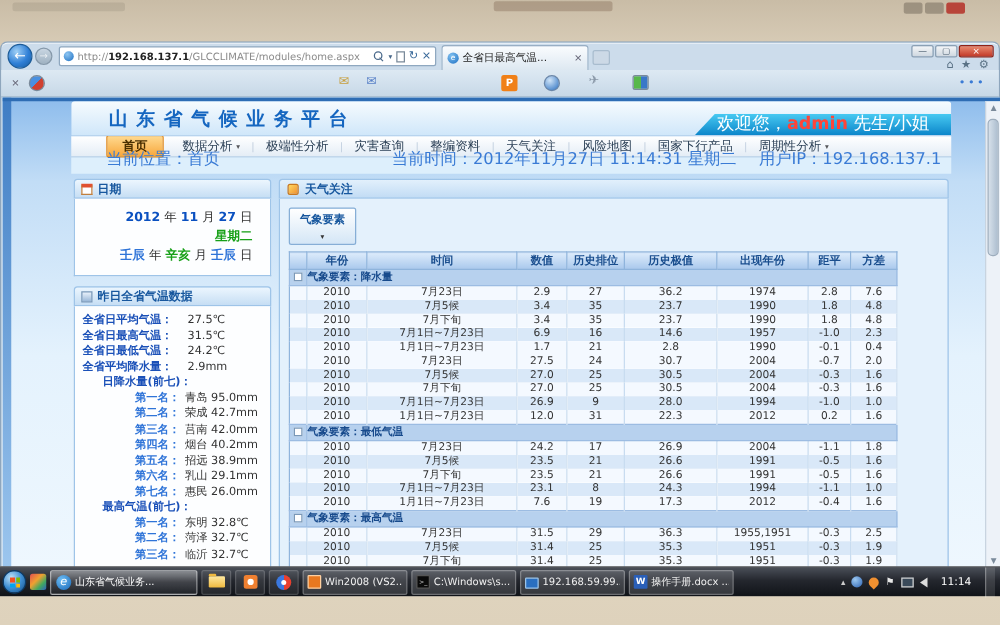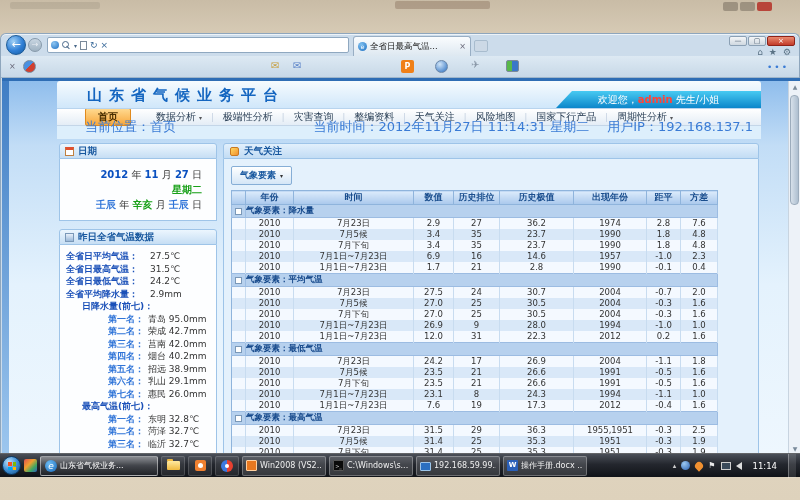--- a/index.html
+++ b/index.html
@@ -77,27 +77,27 @@
       background:linear-gradient(90deg,#d6e0ea,#aebfd0);border:1px solid #9cacbc;}
   .scroll-arrow{position:absolute;left:2px;width:8px;font-size:6px;color:#7a8a9a;text-align:center;}
   .sa-up{top:2px;} .sa-dn{bottom:2px;}
 
   .site{position:absolute;left:55px;top:3px;width:704px;height:373px;}
   .site-header{position:relative;height:28px;background:linear-gradient(#f6fbfe,#d0e7fa);
       border-bottom:1px solid #b8d4ee;border-radius:3px 3px 0 0;}
   .site-title{position:absolute;left:30px;top:5px;font-size:15px;font-weight:bold;color:#1566c0;letter-spacing:7px;}
   .welcome{position:absolute;right:0;bottom:0;height:17px;width:205px;line-height:17px;text-align:center;
       background:linear-gradient(#48caf2,#0c86ca);clip-path:polygon(16px 0,100% 0,100% 100%,0 100%);
-      color:#fff;font-size:10px;}
+      color:#fff;font-size:14px;}
   .welcome .adm{color:#ff4438;font-weight:bold;}
   .navbar{height:17px;background:linear-gradient(#ffffff,#e4edf6);border-bottom:1px solid #c4d6e8;
       display:flex;align-items:center;padding-left:28px;font-size:10px;}
   .nav-item{padding:0 9px;color:#2a3f55;display:inline-flex;align-items:center;gap:3px;white-space:nowrap;}
   .nav-active{background:linear-gradient(#ffd98f,#f7a73c);border:1px solid #e08a1e;border-radius:2px;
-      padding:1px 12px;color:#4a2f00;font-weight:bold;margin-right:16px;}
+      padding:1px 12px;color:#4a2f00;font-weight:bold;margin-right:6px;}
   .nav-sep{color:#c0cede;font-size:8px;}
   .nav-caret{font-size:6px;color:#55565a;}
   .infobar{height:13px;background:#ddeffc;font-size:13px;color:#3a7bd5;display:flex;align-items:center;
       padding:0 8px 12px 28px;}
   .crumb{flex:1;}
   .cur-time{margin-right:18px;margin-left:37px;}
   .content{position:relative;margin-top:4px;height:390px;}
 
   
   .sidebar{position:absolute;left:2px;top:0;width:158px;}
@@ -124,21 +124,21 @@
 
   
   .main{position:absolute;left:166px;top:0;width:536px;}
   .main-head{height:16px;background:linear-gradient(#e2f0fc,#c2dcf4);border:1px solid #9ec4e8;
       display:flex;align-items:center;gap:5px;padding:0 6px;font-size:9.5px;font-weight:bold;color:#17579e;
       border-radius:3px 3px 0 0;}
   .sun-icon{width:9px;height:9px;border-radius:2px;background:linear-gradient(135deg,#ffd860,#f09030);border:1px solid #c87820;flex:none;}
   .main-body{border:1px solid #9ec4e8;border-top:none;background:#e4f1fc;padding:4px 0 0 5px;height:340px;overflow:hidden;}
   .filter-btn{display:inline-flex;align-items:center;gap:4px;background:linear-gradient(#ffffff,#d4e6f6);
       border:1px solid #86aed6;border-radius:2px;padding:2px 8px;font-size:9px;font-weight:bold;color:#17579e;
-      margin:1px 0 5px 2px;}
+      margin:1px 0 5px 2px;flex-direction:column;}
   .fb-caret{font-size:6px;color:#333;}
   table.wx{border-collapse:collapse;table-layout:fixed;width:486px;margin-left:2px;background:#fff;
       border:1px solid #8fb4dc;}
   table.wx th{height:13px;font-size:9px;font-weight:bold;color:#1a4e8e;
       background:linear-gradient(#dcebfb,#a9c8ec);border:1px solid #8fb4dc;padding:0;text-align:center;}
   tr.group-row td{height:11px;background:#b7d1ee;font-size:8.5px;font-weight:bold;color:#174a8c;
       border:1px solid #9cbce2;padding:0;}
   td.group-label{text-align:left;padding-left:5px;}
   td.marker-cell{text-align:center;}
   .checkbox{display:inline-block;width:7px;height:7px;background:#fff;border:1px solid #7a98b8;vertical-align:middle;}
@@ -203,20 +203,21 @@
     <span></span>
     <span class="hc-close"></span>
   </div>
 
   <div class="ie">
     <div class="row1">
       <div class="btn-back">←</div>
       <div class="btn-fwd">→</div>
       <div class="addressbar">
         <span class="fav"></span>
+        <span class="url"><span>http://</span><b>192.168.137.1</b><span>/GLCCLIMATE/modules/home.aspx</span></span>
         <span class="mag"></span>
         <span class="caret">▾</span>
         <span class="pgico"></span>
         <span class="reficon">↻</span>
         <span class="stopicon">×</span>
       </div>
       <div class="tab">
         <span class="tab-fav">e</span>
         <span class="tab-label">全省日最高气温...</span>
         <span class="tab-close">×</span>
@@ -426,24 +427,20 @@
                       <td class="marker-cell"></td>
                       <td class="cell">2010</td>
                       <td class="cell">1月1日~7月23日</td>
                       <td class="cell">1.7</td>
                       <td class="cell">21</td>
                       <td class="cell">2.8</td>
                       <td class="cell">1990</td>
                       <td class="cell">-0.1</td>
                       <td class="cell">0.4</td>
                     </tr>
-                    <tr class="group-row">
-                      <td class="marker-cell"><span class="checkbox"></span></td>
-                      <td class="group-label" colspan="8">气象要素：平均气温</td>
-                    </tr>
                     <tr class="row-odd">
                       <td class="marker-cell"></td>
                       <td class="cell">2010</td>
                       <td class="cell">7月23日</td>
                       <td class="cell">27.5</td>
                       <td class="cell">24</td>
                       <td class="cell">30.7</td>
                       <td class="cell">2004</td>
                       <td class="cell">-0.7</td>
                       <td class="cell">2.0</td>

